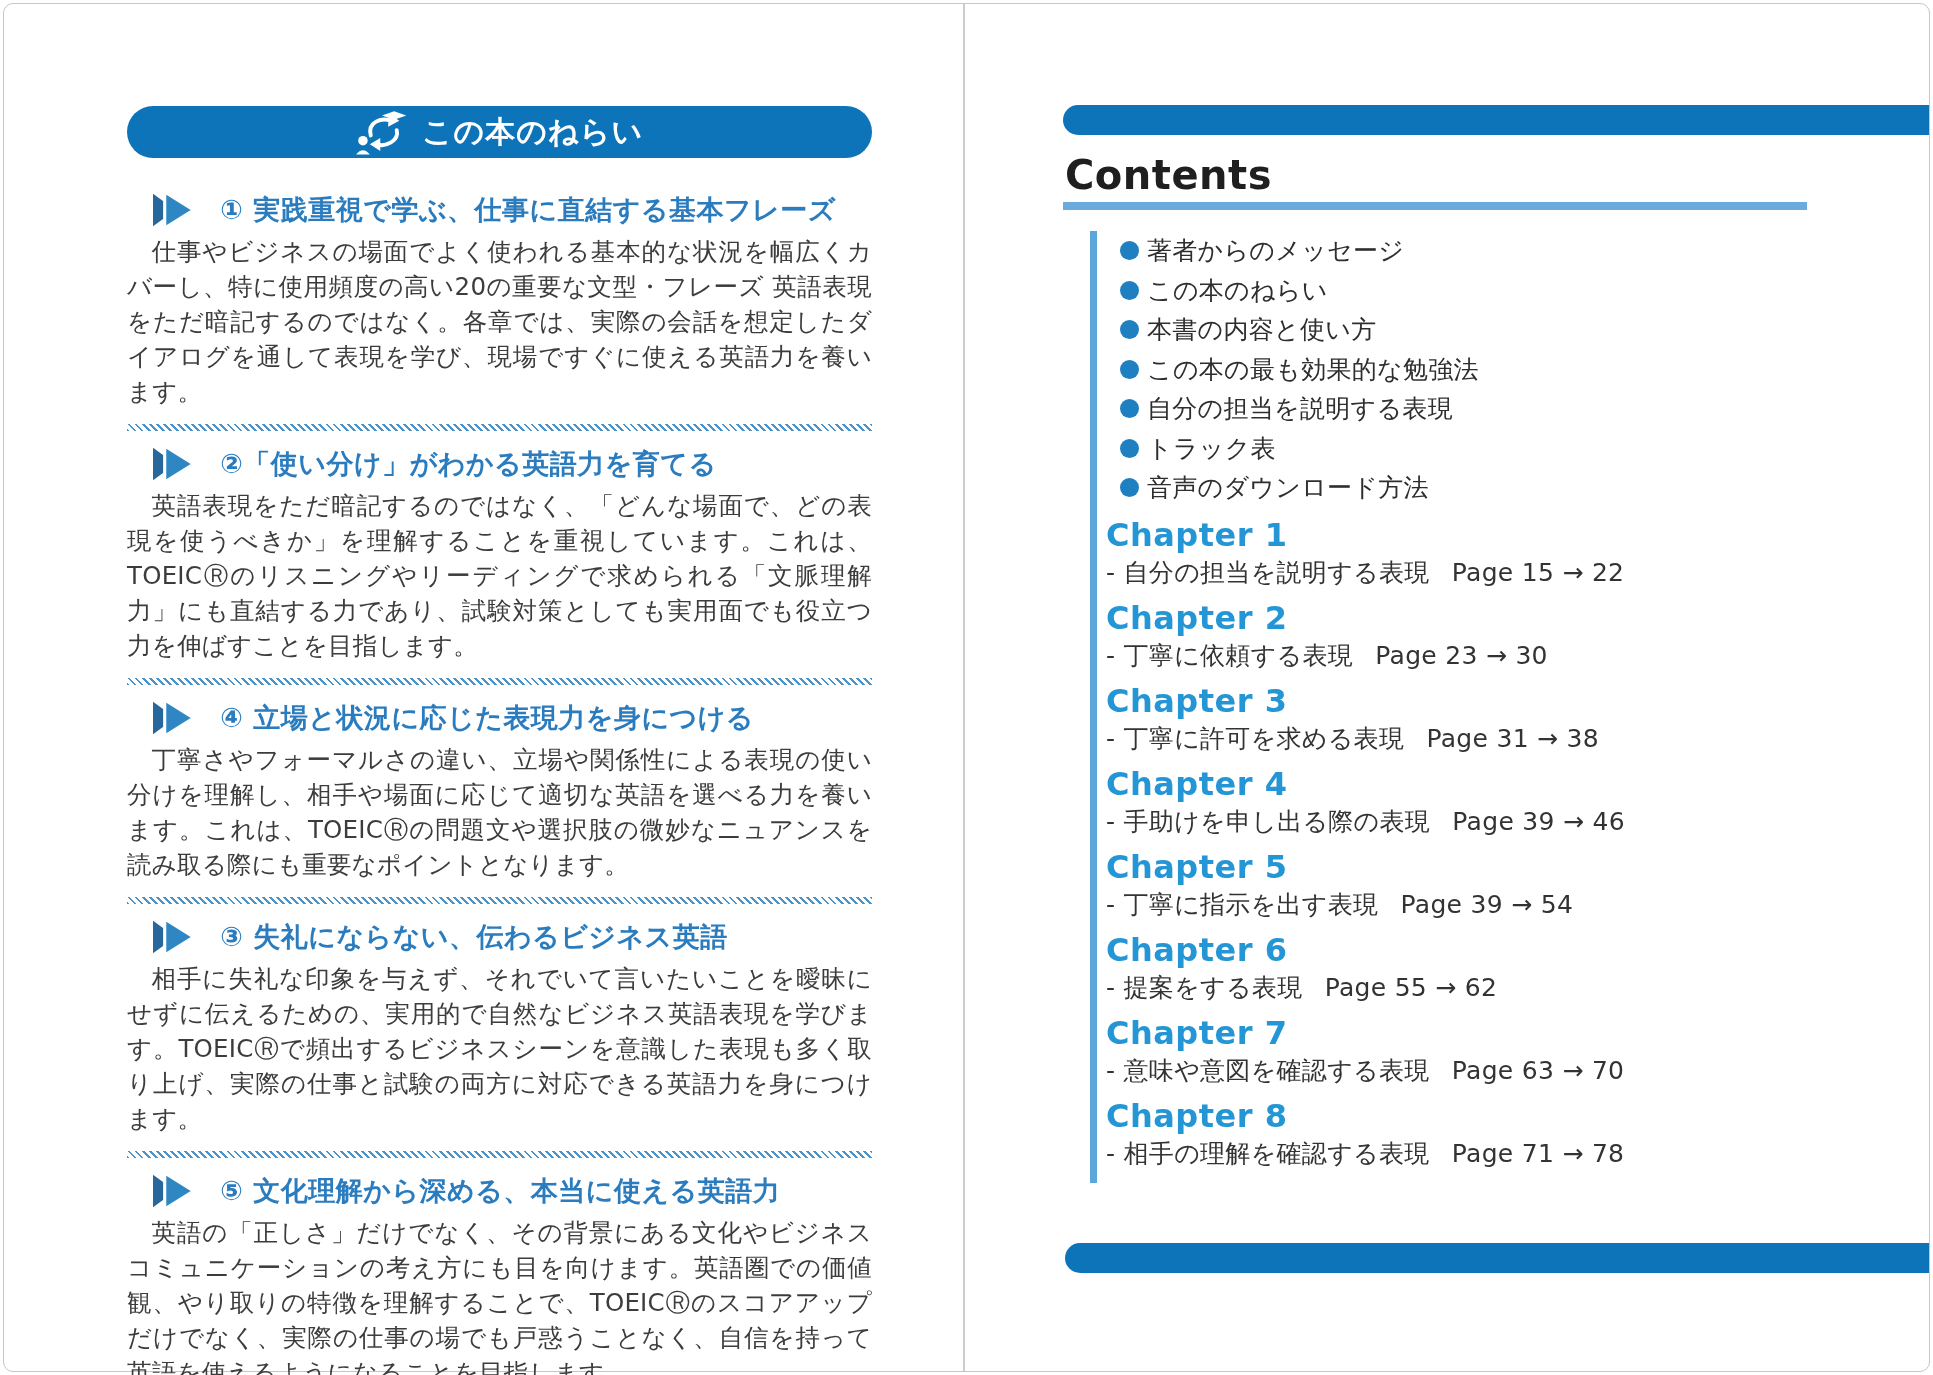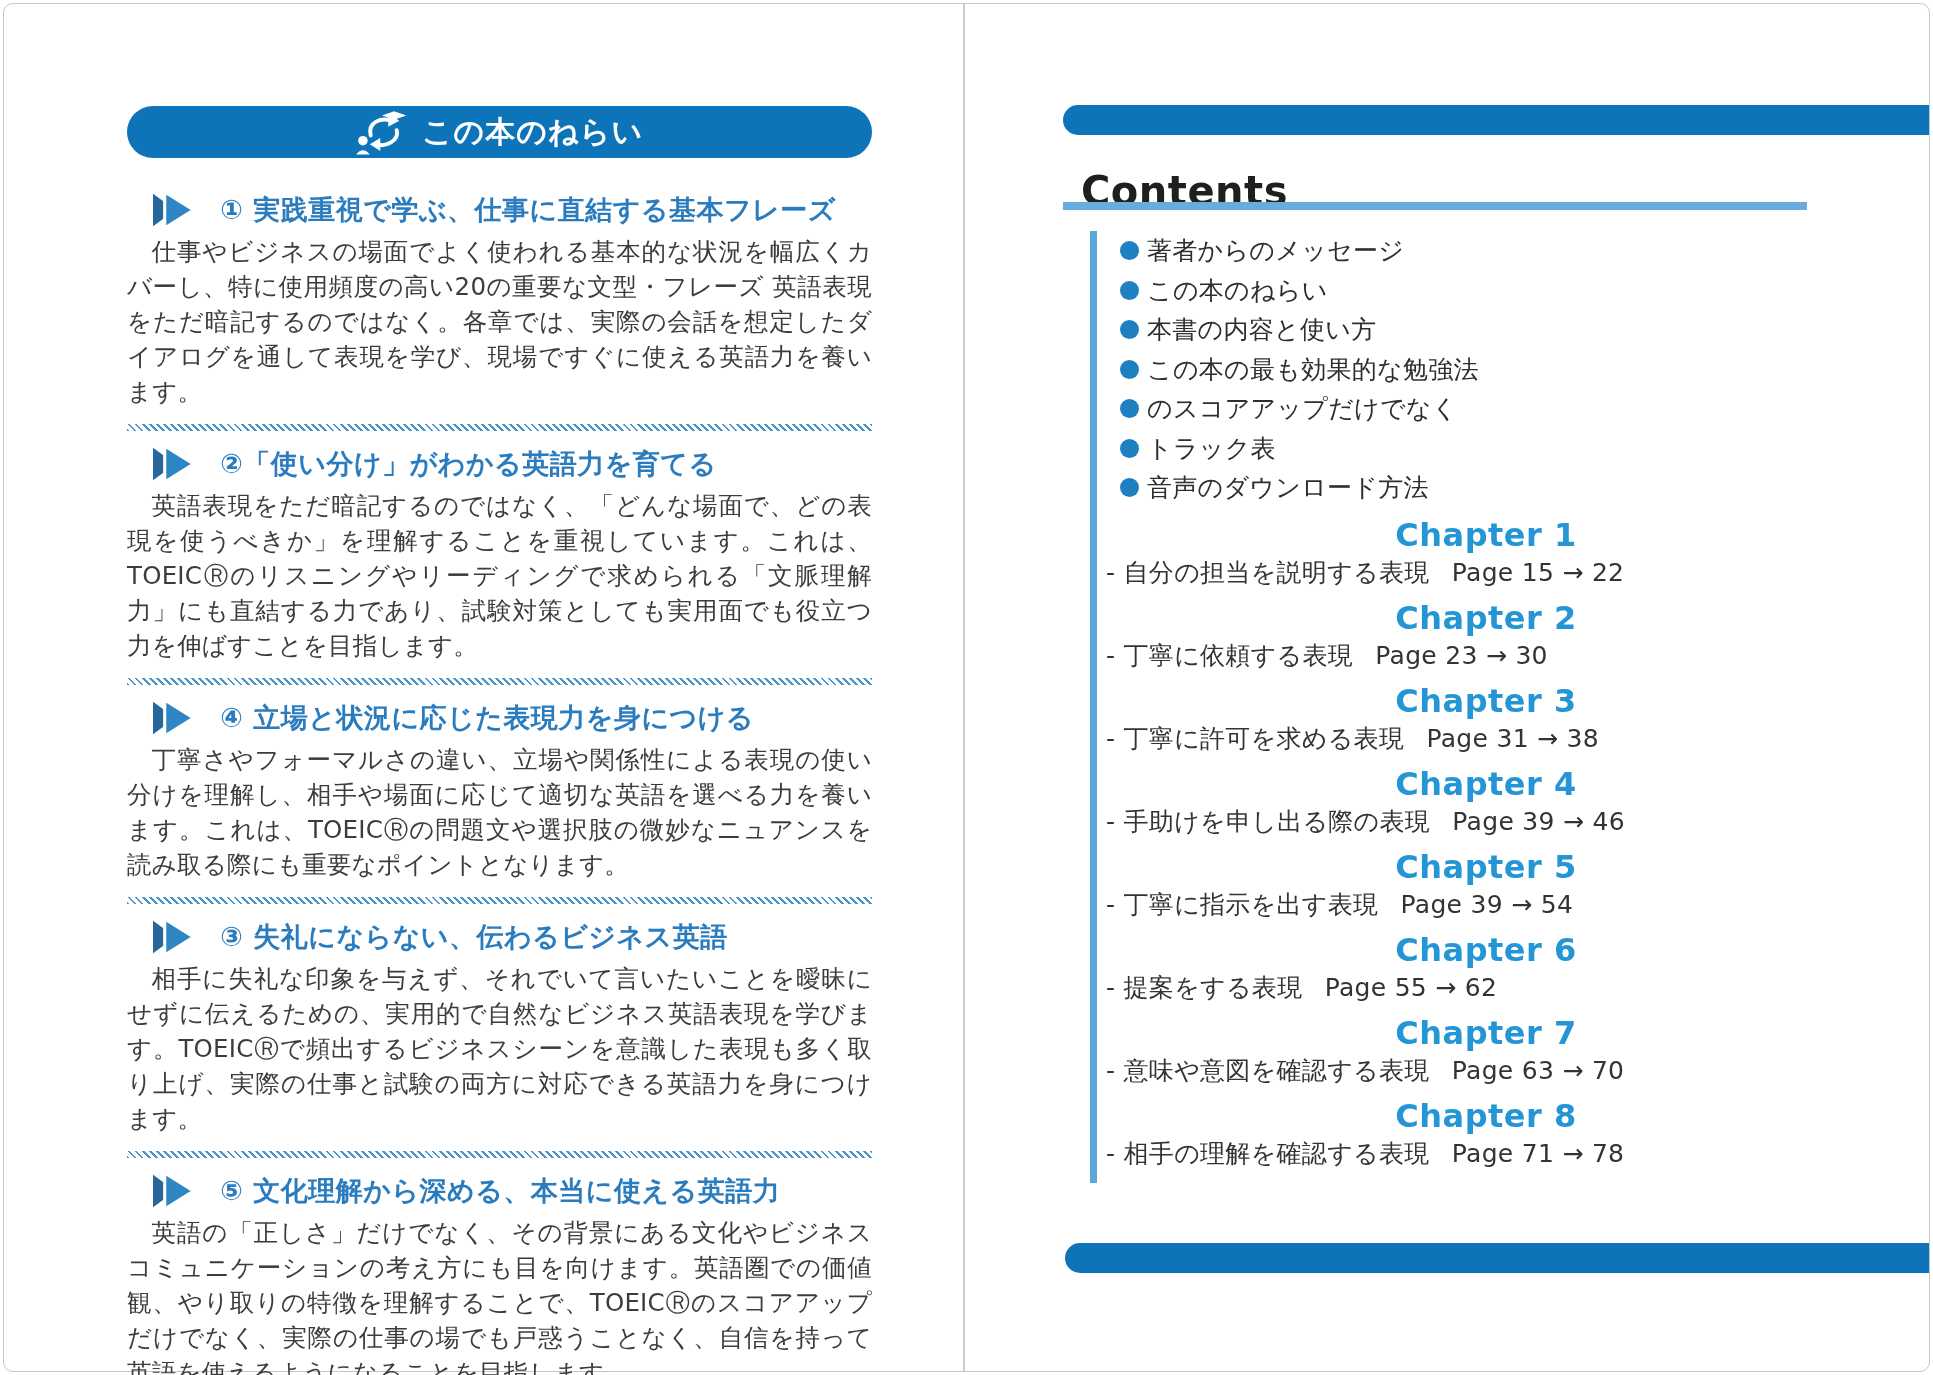--- a/index.html
+++ b/index.html
@@ -37,40 +37,40 @@
     height:7px;margin:0 0 15px 0;
     background:repeating-linear-gradient(45deg,#4a94c9 0px,#4a94c9 2px,#ffffff 2px,#ffffff 5px);
   }
 
   
   .top-bar{
     position:absolute;left:1063px;top:105px;right:4px;height:30px;
     background:#0d74ba;border-radius:16px 0 0 16px;
   }
   .contents-title{
-    position:absolute;left:1065px;top:152px;margin:16px;
+    position:absolute;left:1065px;top:152px;margin:0;
     font-size:40px;font-weight:600;color:#1f1f1f;letter-spacing:0.5px;
   }
   .contents-underline{
     position:absolute;left:1063px;top:202px;width:744px;height:8px;background:#69abdc;
   }
   .toc-rail{
     position:absolute;left:1090px;top:231px;width:7px;height:952px;background:#5ba7da;
   }
   .front-matter{
     position:absolute;left:1120px;top:231px;margin:0;padding:0;list-style:none;
   }
   .front-matter li{display:flex;align-items:center;gap:8px;height:39.5px;}
   .dot{width:19px;height:19px;border-radius:50%;background:#1e7fc1;flex:0 0 auto;}
   .fm-label{font-size:25px;color:#2e2e2e;letter-spacing:0.3px;}
 
   .chapters{position:absolute;left:1106px;top:518px;width:760px;}
   .chapter-title{
     font-size:32px;line-height:34px;font-weight:600;color:#2496d5;
-    letter-spacing:0.5px;margin-bottom:6px;text-align:center;
+    letter-spacing:0.5px;margin-bottom:6px;
   }
   .chapter-sub{
     font-size:25px;line-height:30px;color:#333333;
     margin-bottom:13px;letter-spacing:0.3px;white-space:nowrap;
   }
   .chapter-sub .pages{margin-left:14px;}
   .bottom-bar{
     position:absolute;left:1065px;top:1243px;right:4px;height:30px;
     background:#0d74ba;border-radius:16px 0 0 16px;
   }
@@ -189,21 +189,21 @@
   <li>
     <span class="dot"></span>
     <span class="fm-label">本書の内容と使い方</span>
   </li>
   <li>
     <span class="dot"></span>
     <span class="fm-label">この本の最も効果的な勉強法</span>
   </li>
   <li>
     <span class="dot"></span>
-    <span class="fm-label">のスコアアップだけでなく</span>
+    <span class="fm-label">自分の担当を説明する表現</span>
   </li>
   <li>
     <span class="dot"></span>
     <span class="fm-label">トラック表</span>
   </li>
   <li>
     <span class="dot"></span>
     <span class="fm-label">音声のダウンロード方法</span>
   </li>
 </ul>

